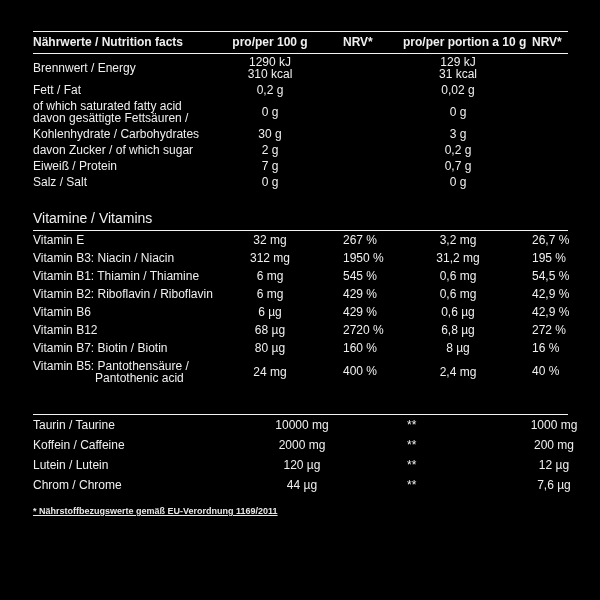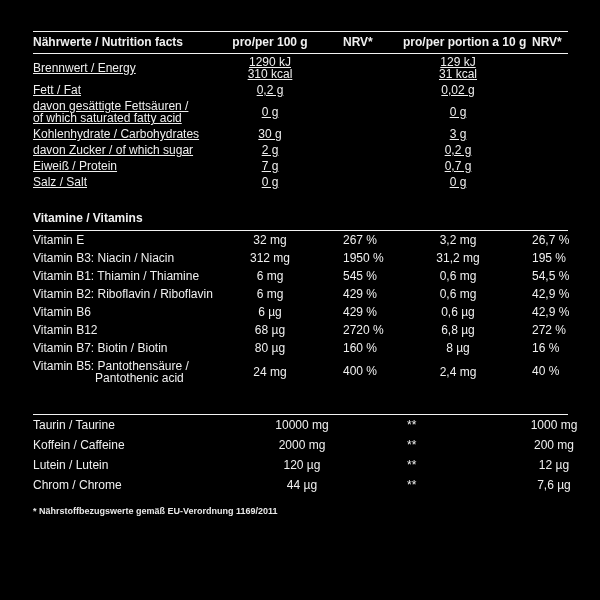--- a/index.html
+++ b/index.html
@@ -17,27 +17,27 @@
     font-size:12px;line-height:13px;
   }
   .c{white-space:nowrap;}
   .label{justify-self:start;}
   .v1,.v2{text-align:center;}
   .n1{padding-left:16px;}
   .n2{padding-left:19px;}
   .multival div{line-height:12px;}
   .hang{padding-left:62px;}
   .header-row{font-weight:700;padding:4px 0;}
-  #table .row.data{padding:2px 0;text-decoration:underline;}
+  #table .row.data{padding:2px 0;}
   .section{margin-top:22px;}
   #ingredients.section{margin-top:28px;}
-  .section-title{font-weight:700;font-size:12px;line-height:13px;padding-bottom:5px;}
+  .section-title{font-weight:400;font-size:14px;line-height:13px;padding-bottom:5px;}
   #vitamins .row.data{padding:2.5px 0;}
   #ingredients .row.data{padding:3.5px 0;gap:32px;}
-  .footnotes{margin-top:10px;font-size:9px;font-weight:700;line-height:12px;color:#e9e9e9;}
+  .footnotes{margin-top:10px;font-size:9px;font-weight:700;line-height:12px;color:#e9e9e9;text-decoration:underline;}
 </style>
 </head>
 <body>
 
 <div class="sheet">
 
   <div id="table">
     <div class="rule"></div>
     <div class="row header-row">
       <div class="c label">Nährwerte / Nutrition facts</div>
@@ -71,22 +71,22 @@
             <div>0,2 g</div>
           </div>
           <div class="c n1"></div>
           <div class="c v2 multival">
             <div>0,02 g</div>
           </div>
           <div class="c n2"></div>
         </div>
         <div class="row data">
           <div class="c label multival">
+            <div>of which saturated fatty acid</div>
             <div>davon gesättigte Fettsäuren /</div>
-            <div>of which saturated fatty acid</div>
           </div>
           <div class="c v1 multival">
             <div>0 g</div>
           </div>
           <div class="c n1"></div>
           <div class="c v2 multival">
             <div>0 g</div>
           </div>
           <div class="c n2"></div>
         </div>

